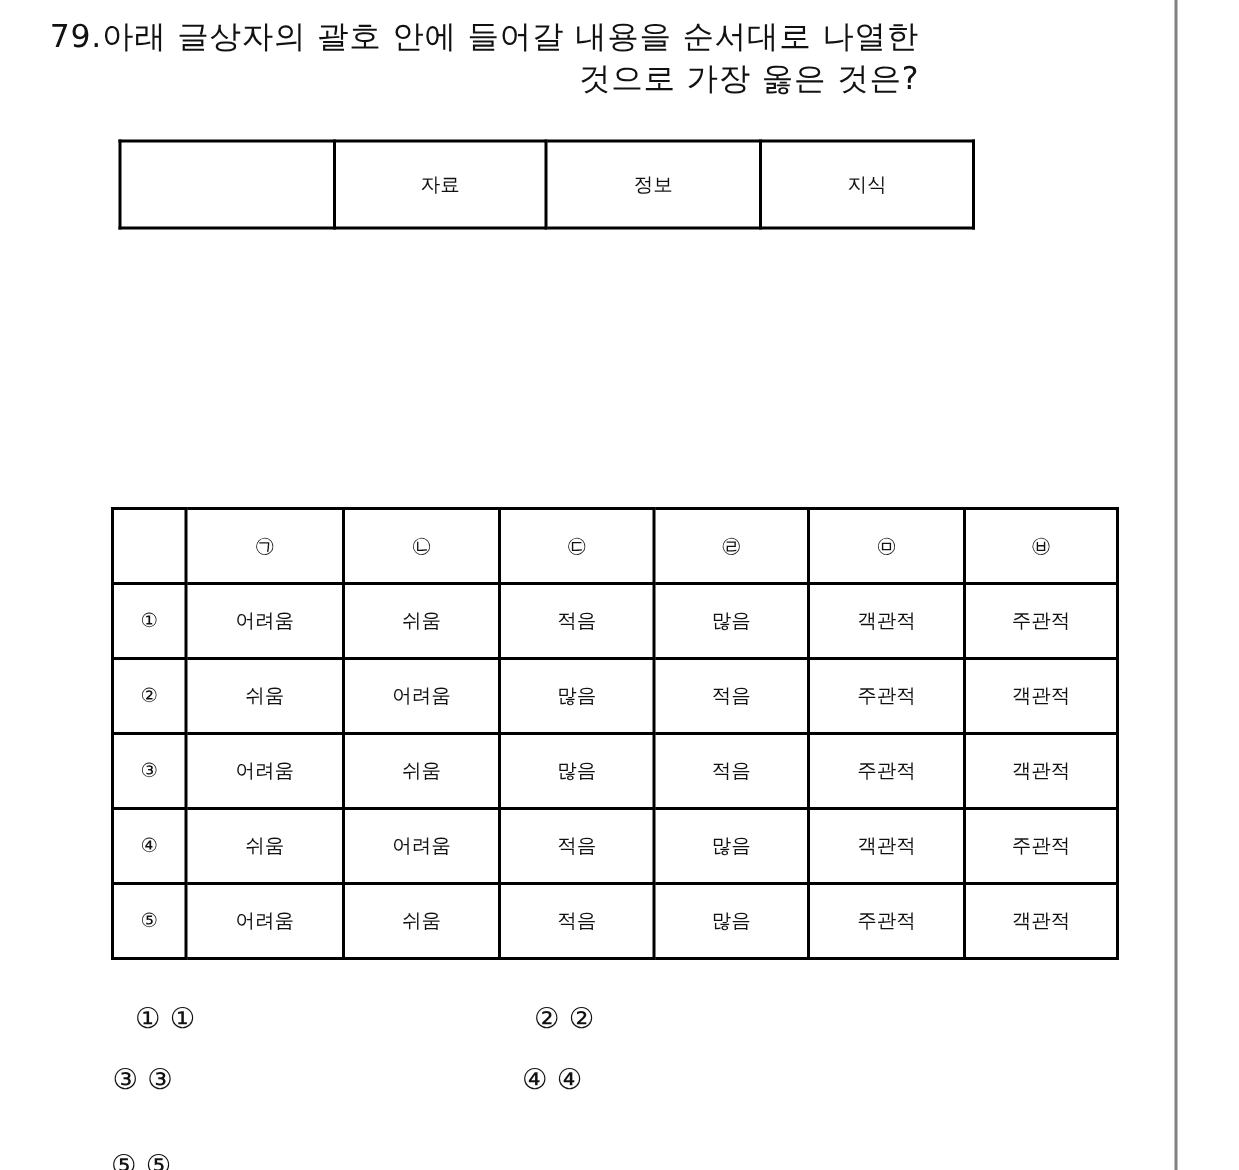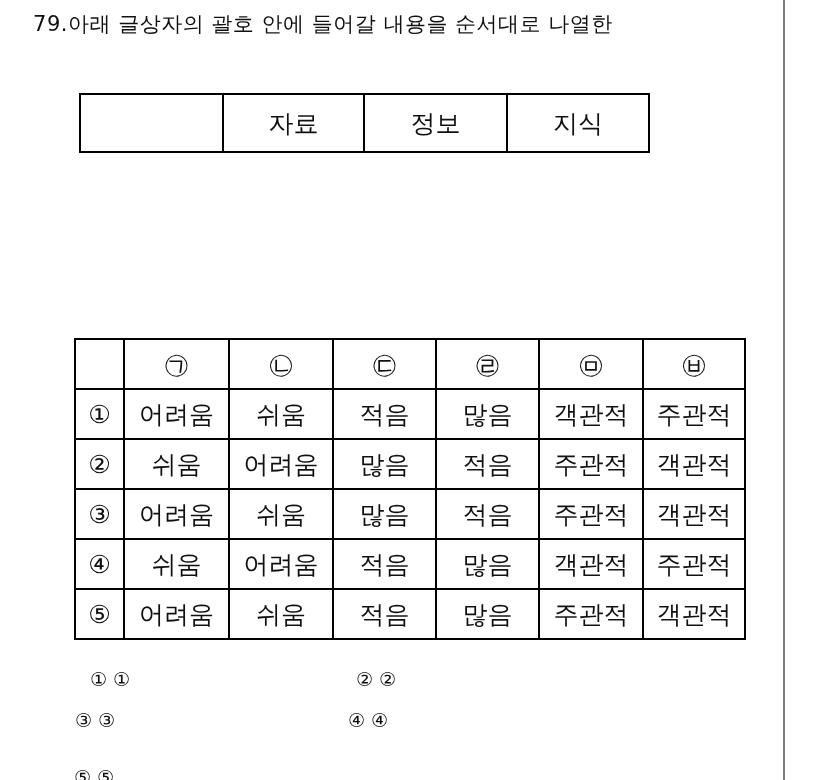--- a/index.html
+++ b/index.html
@@ -3,35 +3,36 @@
 <meta charset="utf-8">
 <style>
   html, body { margin: 0; padding: 0; background: #ffffff; }
   body { width: 826px; height: 780px; position: relative; overflow: hidden;
          font-family: "DejaVu Sans", "Liberation Sans", sans-serif; color: #111; }
   .vline { position: absolute; left: 783px; top: 0; width: 2px; height: 780px; background: #808080; }
   .question { position: absolute; left: 16px; top: 10px; font-size: 21px; line-height: 28px; letter-spacing: 0.5px; text-align: right; }
   .question .num { display: inline-block; width: 52px; }
   .question .line2 { padding-left: 52px; display: block; }
   table { position: absolute; border-collapse: collapse; }
-  td { border: 2px solid #000; text-align: center; vertical-align: middle; font-size: 25px; padding: 0; }
+  td { border: 2px solid #000; text-align: center; vertical-align: middle; font-size: 13px; padding: 0; }
   #top-table { left: 79px; top: 93px; }
   #top-table td { height: 56px; }
   #bot-table { left: 74px; top: 338px; }
   #bot-table td { height: 48px; }
   .choices { position: absolute; left: 74px; top: 668px; font-size: 19px; }
   .choice { position: absolute; white-space: nowrap; }
 </style>
 </head>
 <body>
 
 <div class="vline"></div>
 
 <div class="question">
   <span class="num">79.</span><span>아래 글상자의 괄호 안에 들어갈 내용을 순서대로 나열한</span>
+  <span class="line2">것으로 가장 옳은 것은?</span>
 </div>
 
 <table id="top-table">
   <tbody>
       <tr>
     <td style="width:141px"></td>
     <td style="width:139px">자료</td>
     <td style="width:141px">정보</td>
     <td style="width:140px">지식</td>
   </tr>

